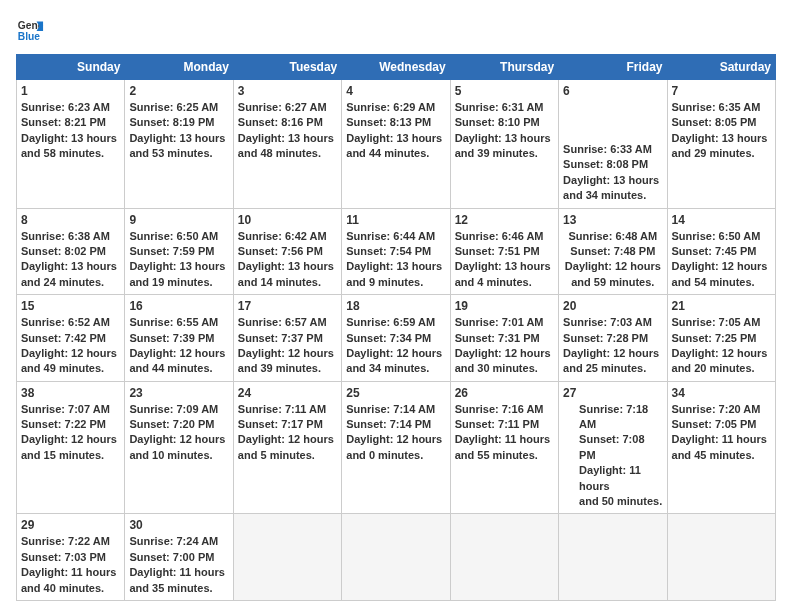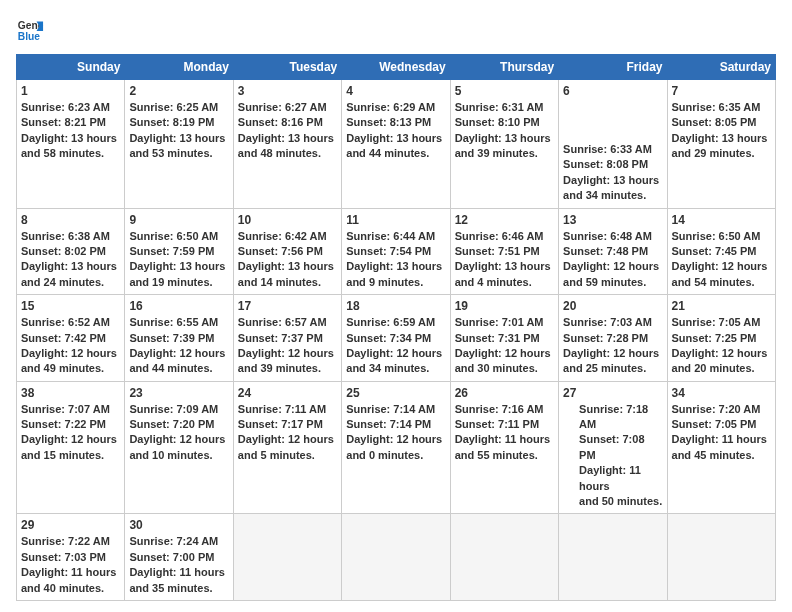--- a/index.html
+++ b/index.html
@@ -196,21 +196,21 @@
           </td>
           <td>
             <span class="day-num">12</span>
             <div class="day-info" style="white-space: pre-line;">Sunrise: 6:46 AM
 Sunset: 7:51 PM
 Daylight: 13 hours
 and 4 minutes.</div>
           </td>
           <td>
             <span class="day-num">13</span>
-            <div class="day-info" style="white-space: pre-line;">Sunrise: 6:48 AM
+            <div class="day-info" style="white-space: pre-line; text-align: center;">Sunrise: 6:48 AM
 Sunset: 7:48 PM
 Daylight: 12 hours
 and 59 minutes.</div>
           </td>
           <td>
             <span class="day-num">14</span>
             <div class="day-info" style="white-space: pre-line;">Sunrise: 6:50 AM
 Sunset: 7:45 PM
 Daylight: 12 hours
 and 54 minutes.</div>

